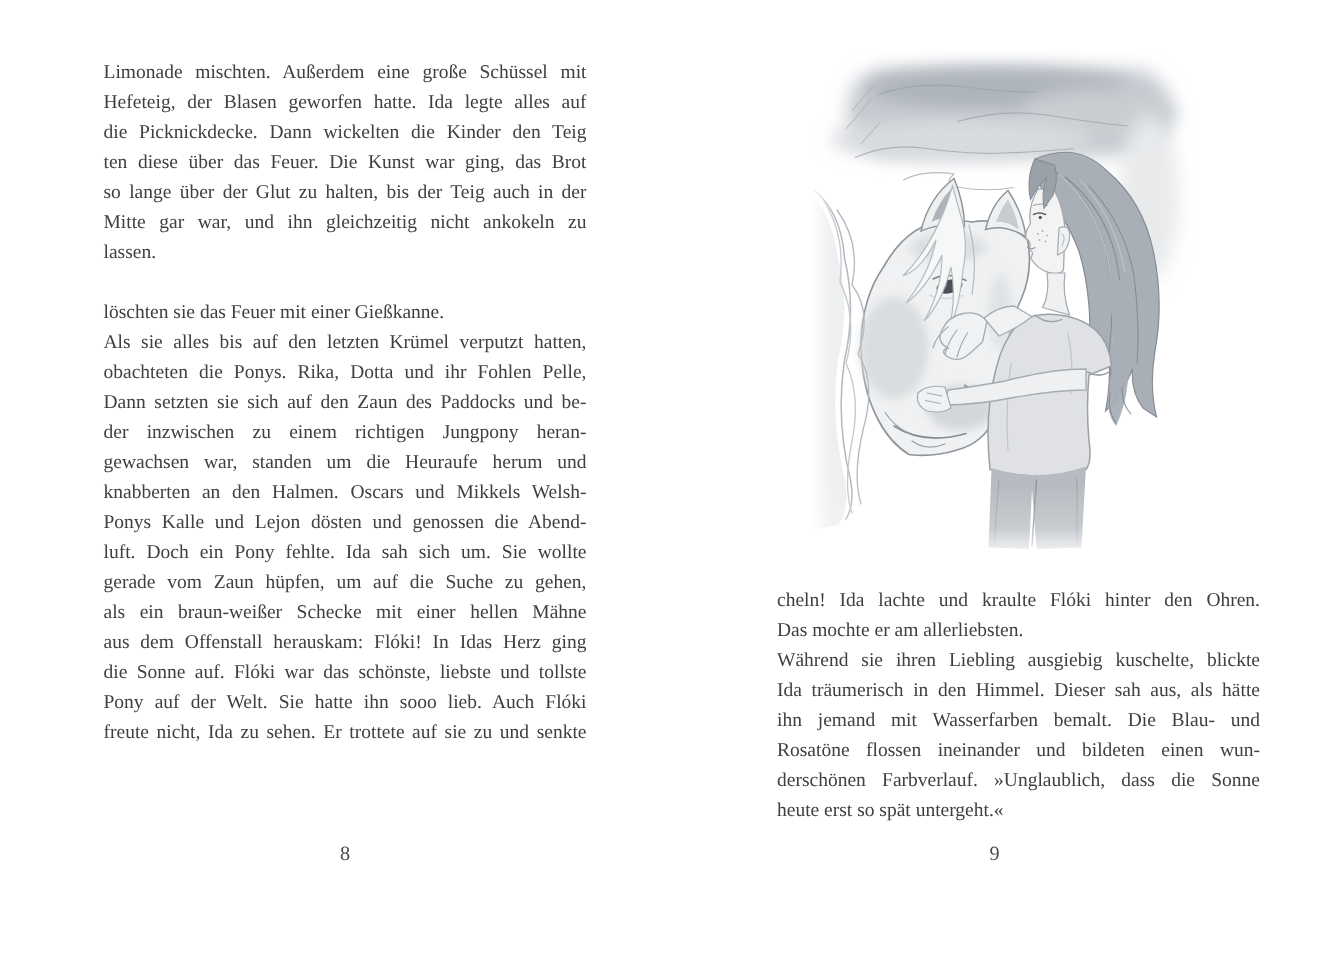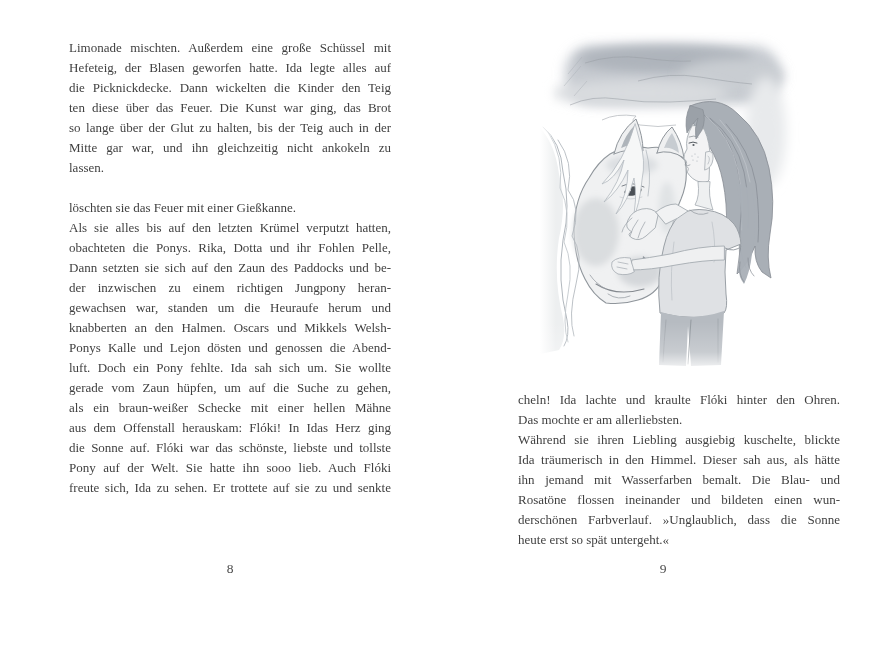--- a/index.html
+++ b/index.html
@@ -45,21 +45,21 @@
       <div class="line just">der inzwischen zu einem richtigen Jungpony heran-</div>
       <div class="line just">gewachsen war, standen um die Heuraufe herum und</div>
       <div class="line just">knabberten an den Halmen. Oscars und Mikkels Welsh-</div>
       <div class="line just">Ponys Kalle und Lejon dösten und genossen die Abend-</div>
       <div class="line just">luft. Doch ein Pony fehlte. Ida sah sich um. Sie wollte</div>
       <div class="line just">gerade vom Zaun hüpfen, um auf die Suche zu gehen,</div>
       <div class="line just">als ein braun-weißer Schecke mit einer hellen Mähne</div>
       <div class="line just">aus dem Offenstall herauskam: Flóki! In Idas Herz ging</div>
       <div class="line just">die Sonne auf. Flóki war das schönste, liebste und tollste</div>
       <div class="line just">Pony auf der Welt. Sie hatte ihn sooo lieb. Auch Flóki</div>
-      <div class="line just">freute sich, Ida zu sehen. Er trottete auf sie zu und senkte</div>
+      <div class="line just">freute nicht, Ida zu sehen. Er trottete auf sie zu und senkte</div>
     </div>
   <div class="pagenum left">8</div>
 
   <svg class="illustration" width="260" height="350" viewBox="0 0 260 350" xmlns="http://www.w3.org/2000/svg">
     <defs>
       <filter id="b6" x="-40%" y="-40%" width="180%" height="180%">
           <feGaussianBlur stdDeviation="6"></feGaussianBlur>
         </filter>
       <filter id="b3" x="-40%" y="-40%" width="180%" height="180%">
           <feGaussianBlur stdDeviation="3"></feGaussianBlur>

